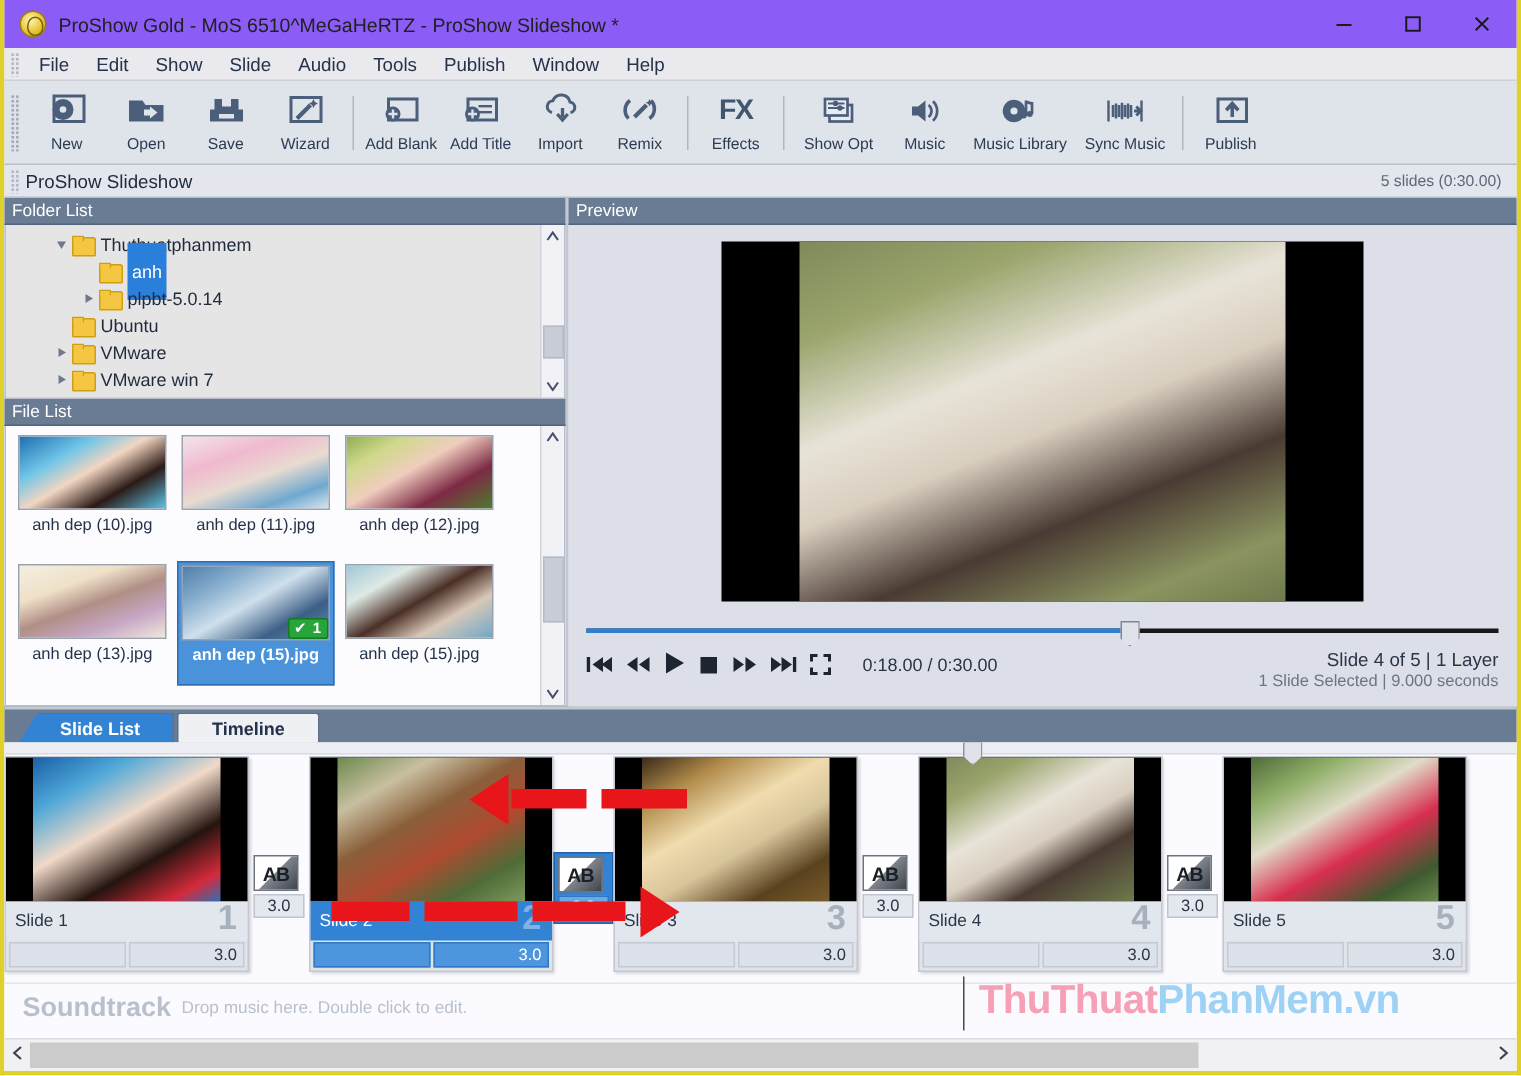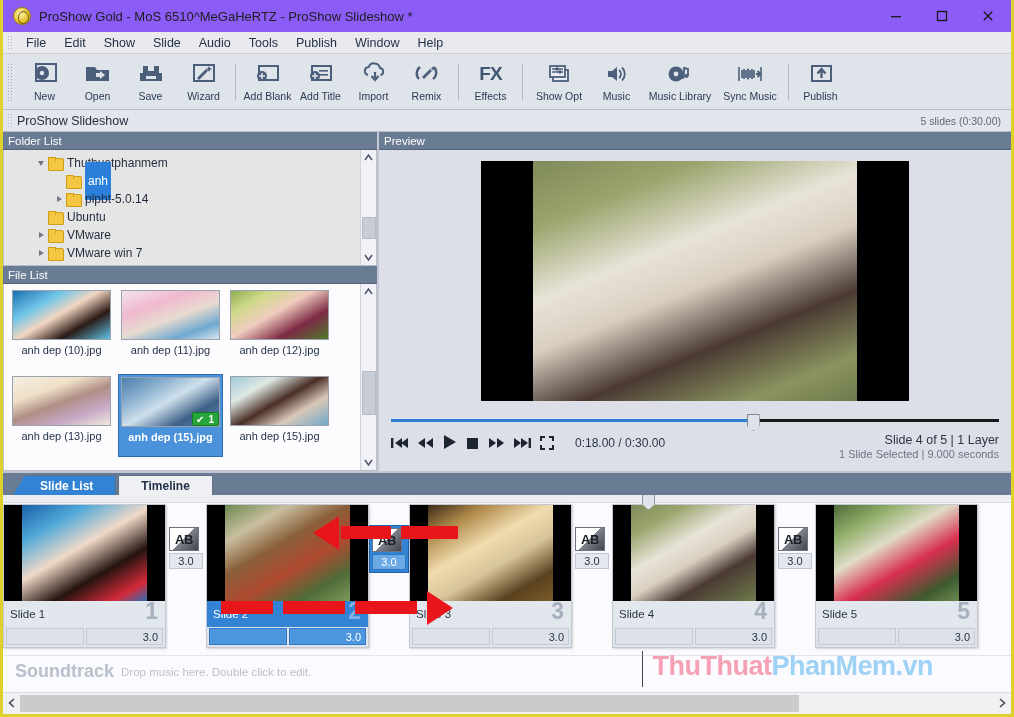--- a/index.html
+++ b/index.html
@@ -177,21 +177,21 @@
   .slide.sel .scap{ background:#3383d4; }
   .scap .nm{ font-size:11.5px; color:#2a3546; }
   .slide.sel .scap .nm{ color:#ffffff;}
   .scap .no{ position:absolute; right:7px; top:-3px; font-size:23px; font-weight:bold; color:#a7b0bd;}
   .slide.sel .scap .no{ color:#7fb3e6;}
   .sfoot{ height:20px; display:flex; padding:1px 2px 2px 2px; gap:2px;}
   .sf{ flex:1; background:#dde1e9; border:1px solid #c4c9d3; display:flex; align-items:center;
        justify-content:flex-end; padding-right:4px; font-size:11px; color:#2a3546;}
   .slide.sel .sf{ background:#4d96dd; border-color:#2f79c4; color:#ffffff;}
   .trans{ width:40px; flex:0 0 40px; display:flex; flex-direction:column; align-items:center;
-          padding-top:21px; }
+          padding-top:64px; }
   .transbox{ padding:2px; }
   .transbox.sel{ background:#3383d4; border:1px solid #1f63ab; }
   .abic{ width:30px;height:24px; border:1px solid #6d7480;
          background:linear-gradient(135deg,#ffffff 0%,#ffffff 48%,#7e838c 50%,#3e434c 100%);
          display:flex;align-items:center;justify-content:center;
          font-size:13px; font-weight:bold; color:#1b1f26; font-family:"Liberation Sans",sans-serif;
          letter-spacing:-0.5px;}
   .tdur{ margin-top:2px; width:34px; height:16px; background:#e4e7ee; border:1px solid #c0c5cf;
          font-size:11px; color:#2a3546; display:flex;align-items:center;justify-content:center;}
   .transbox.sel .tdur{ background:#6aa9e4; border-color:#2f79c4; color:#ffffff;}

